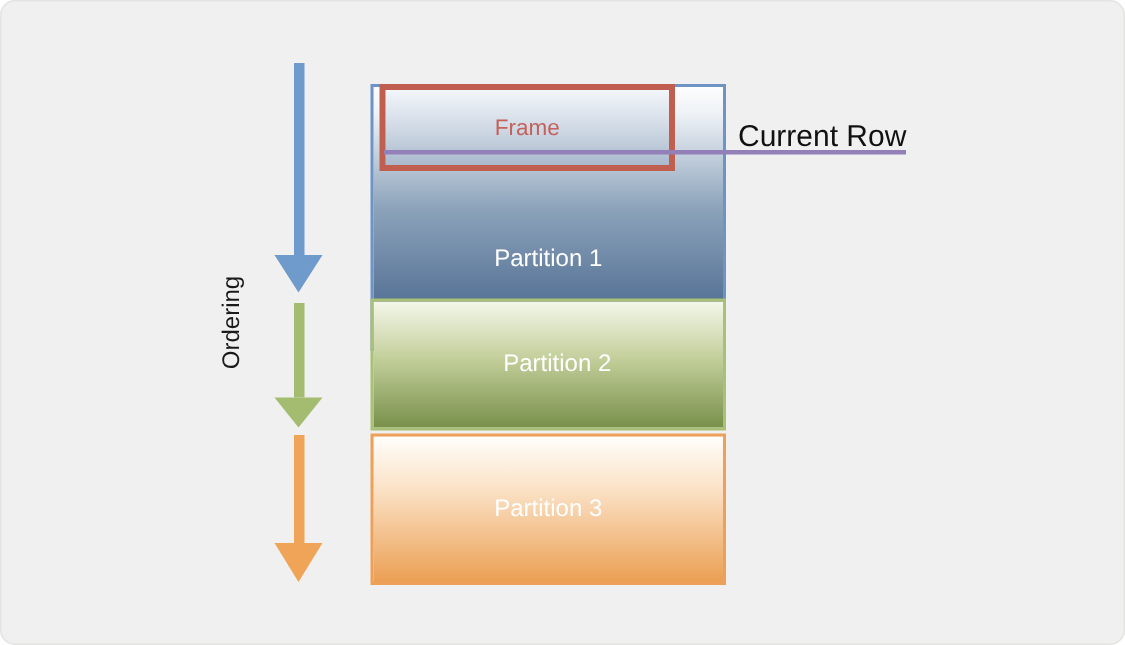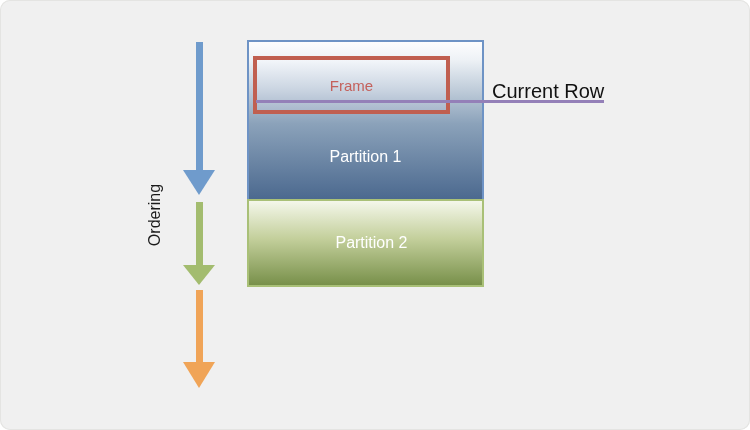--- a/index.html
+++ b/index.html
@@ -44,21 +44,21 @@
   
   .pbox {
     position: absolute;
     left: 247px;
     width: 237px;
     box-sizing: border-box;
     color: #ffffff;
     font-size: 16px;
   }
   #partition-1 {
-    top: 40px; height: 178px;
+    top: 56px; height: 178px;
     border: 2px solid #6e93c5;
     background: linear-gradient(180deg, #fdfdfe 0%, #eef2f6 10%, #8ba2ba 47%, #3d5c85 100%);
   }
   #partition-1 .plabel {
     position: absolute; left: 0; right: 0; top: 105px;
     line-height: 20px; text-align: center;
   }
   #partition-2 {
     top: 199px; height: 88px;
     border: 2px solid #a9c077;
@@ -117,20 +117,23 @@
   <div class="head" id="orange-head"></div>
 
   <div class="pbox" id="partition-1">
     <div class="plabel">Partition 1</div>
   </div>
 
   <div class="pbox" id="partition-2">
     <span>Partition 2</span>
   </div>
 
+  <div class="pbox" id="partition-3">
+    <span>Partition 3</span>
+  </div>
 
   <div id="frame-box">
     <span>Frame</span>
   </div>
 
   <div id="current-row-line"></div>
   <div id="current-row-label">Current Row</div>
 </div>
 
 </body></html>

